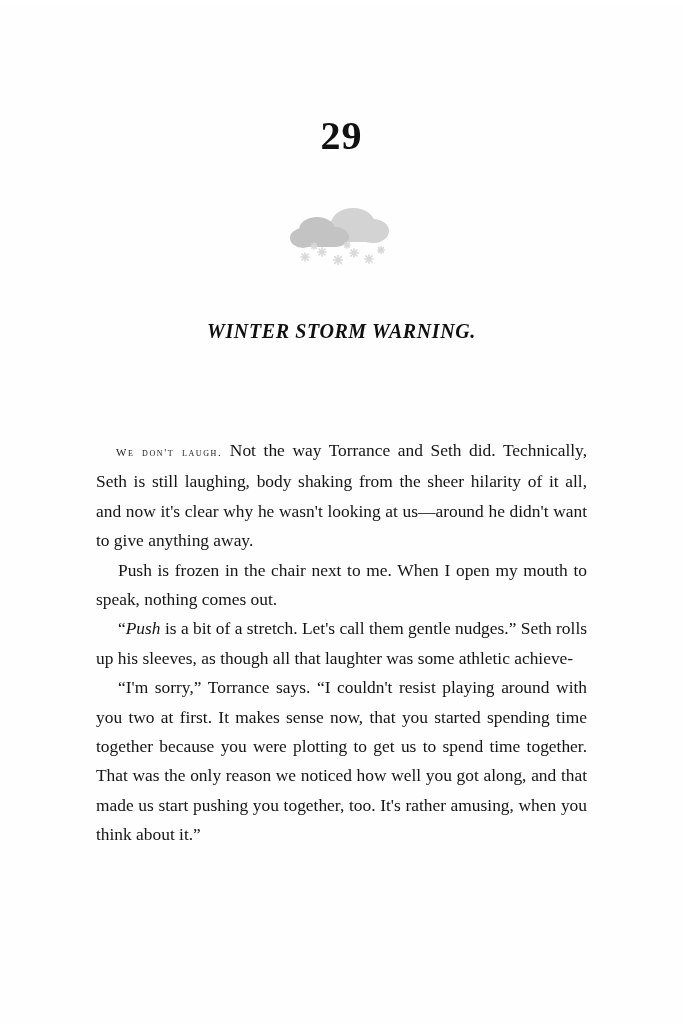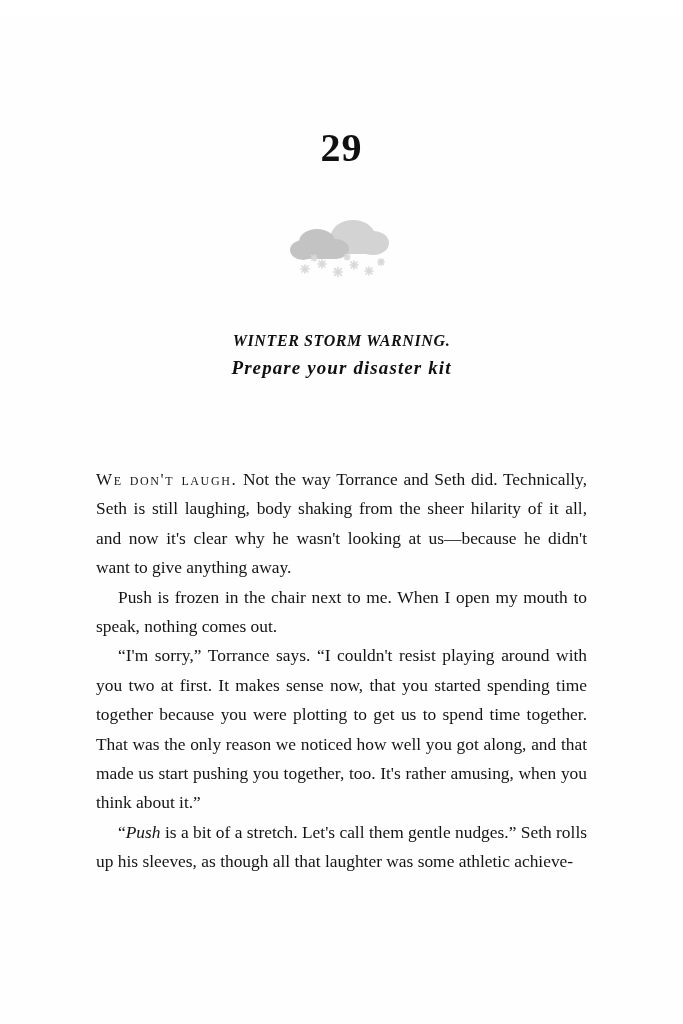--- a/index.html
+++ b/index.html
@@ -26,21 +26,21 @@
   }
 
   
   .chapter-number {
     text-align: center;
     font-family: "Liberation Serif", serif;
     font-weight: bold;
     font-size: 40px;
     letter-spacing: 1px;
     color: #111111;
-    margin: 16px;
+    margin: 4px;
     padding-top: 112px;
     line-height: 1;
   }
 
   
   .icon-wrap {
     display: flex;
     justify-content: center;
     align-items: center;
     margin-top: 44px;
@@ -57,21 +57,21 @@
     font-size: 18.5px;
     letter-spacing: 4.5px;
     font-weight: 500;
     color: #101010;
     margin-bottom: 14px;
   }
   .forecast-line1 {
     font-family: "Liberation Serif", serif;
     font-style: italic;
     font-weight: bold;
-    font-size: 16px;
+    font-size: 20px;
     letter-spacing: 0.6px;
     color: #101010;
     margin-bottom: 7px;
   }
   .forecast-line2 {
     font-family: "Liberation Serif", serif;
     font-style: italic;
     font-weight: bold;
     font-size: 19px;
     letter-spacing: 1.1px;
@@ -93,21 +93,22 @@
   .body-text p {
     margin: 0;
     text-indent: 22px;
   }
   .body-text p.first {
     text-indent: 0;
   }
   .smallcaps {
     font-variant: small-caps;
     letter-spacing: 1.6px;
-    font-size: 17px;
+    font-size: 11px;
+    margin-left: 20px;
   }
   .ital {
     font-style: italic;
   }
 </style>
 </head>
 <body>
 
 <div class="page">
 
@@ -178,23 +179,22 @@
             <line x1="0" y1="-3" x2="0" y2="3"></line>
           <line x1="-2.2" y1="-2.2" x2="2.2" y2="2.2"></line>
             <line x1="-2.2" y1="2.2" x2="2.2" y2="-2.2"></line>
         </g>
       </g>
     </svg>
   </div>
 
   <div class="forecast-block">
     <div class="forecast-line1">WINTER STORM WARNING.</div>
-    <div class="forecast-line2">Prepare your disaster kit</div>
   </div>
 
   <div class="body-text">
-    <p class="first"><span class="smallcaps">We don't laugh.</span><span> Not the way Torrance and Seth did. Technically, Seth is still laughing, body shaking from the sheer hilarity of it all, and now it's clear why he wasn't looking at us—because he didn't want to give anything away.</span></p>
+    <p class="first"><span class="smallcaps">We don't laugh.</span><span> Not the way Torrance and Seth did. Technically, Seth is still laughing, body shaking from the sheer hilarity of it all, and now it's clear why he wasn't looking at us—around he didn't want to give anything away.</span></p>
     <p><span>Push is frozen in the chair next to me. When I open my mouth to speak, nothing comes out.</span></p>
+    <p><span>“</span><span class="ital">Push</span><span> is a bit of a stretch. Let's call them gentle nudges.” Seth rolls up his sleeves, as though all that laughter was some athletic achieve-</span></p>
     <p><span>“I'm sorry,” Torrance says. “I couldn't resist playing around with you two at first. It makes sense now, that you started spending time together because you were plotting to get us to spend time together. That was the only reason we noticed how well you got along, and that made us start pushing you together, too. It's rather amusing, when you think about it.”</span></p>
-    <p><span>“</span><span class="ital">Push</span><span> is a bit of a stretch. Let's call them gentle nudges.” Seth rolls up his sleeves, as though all that laughter was some athletic achieve-</span></p>
   </div>
 
 </div>
 
 </body></html>

